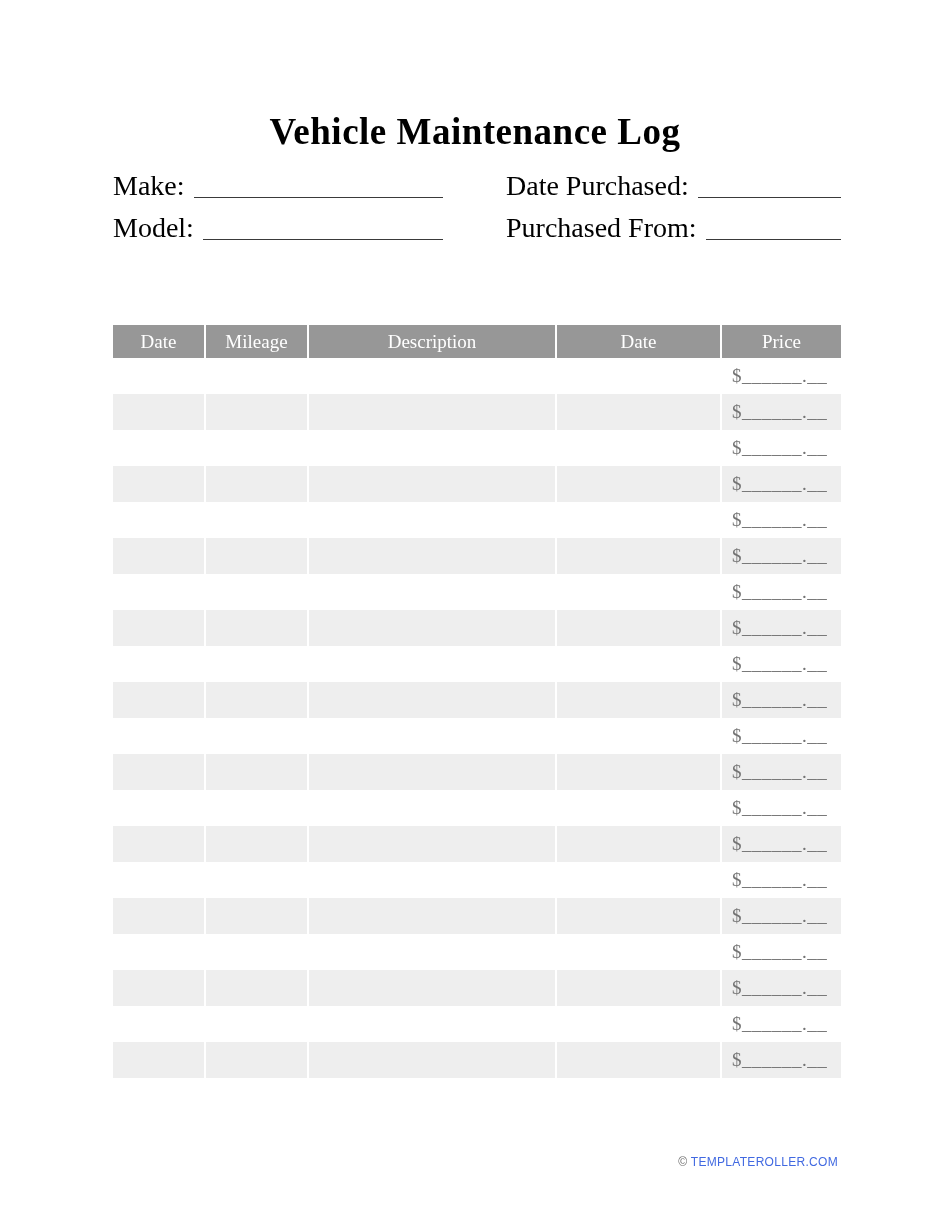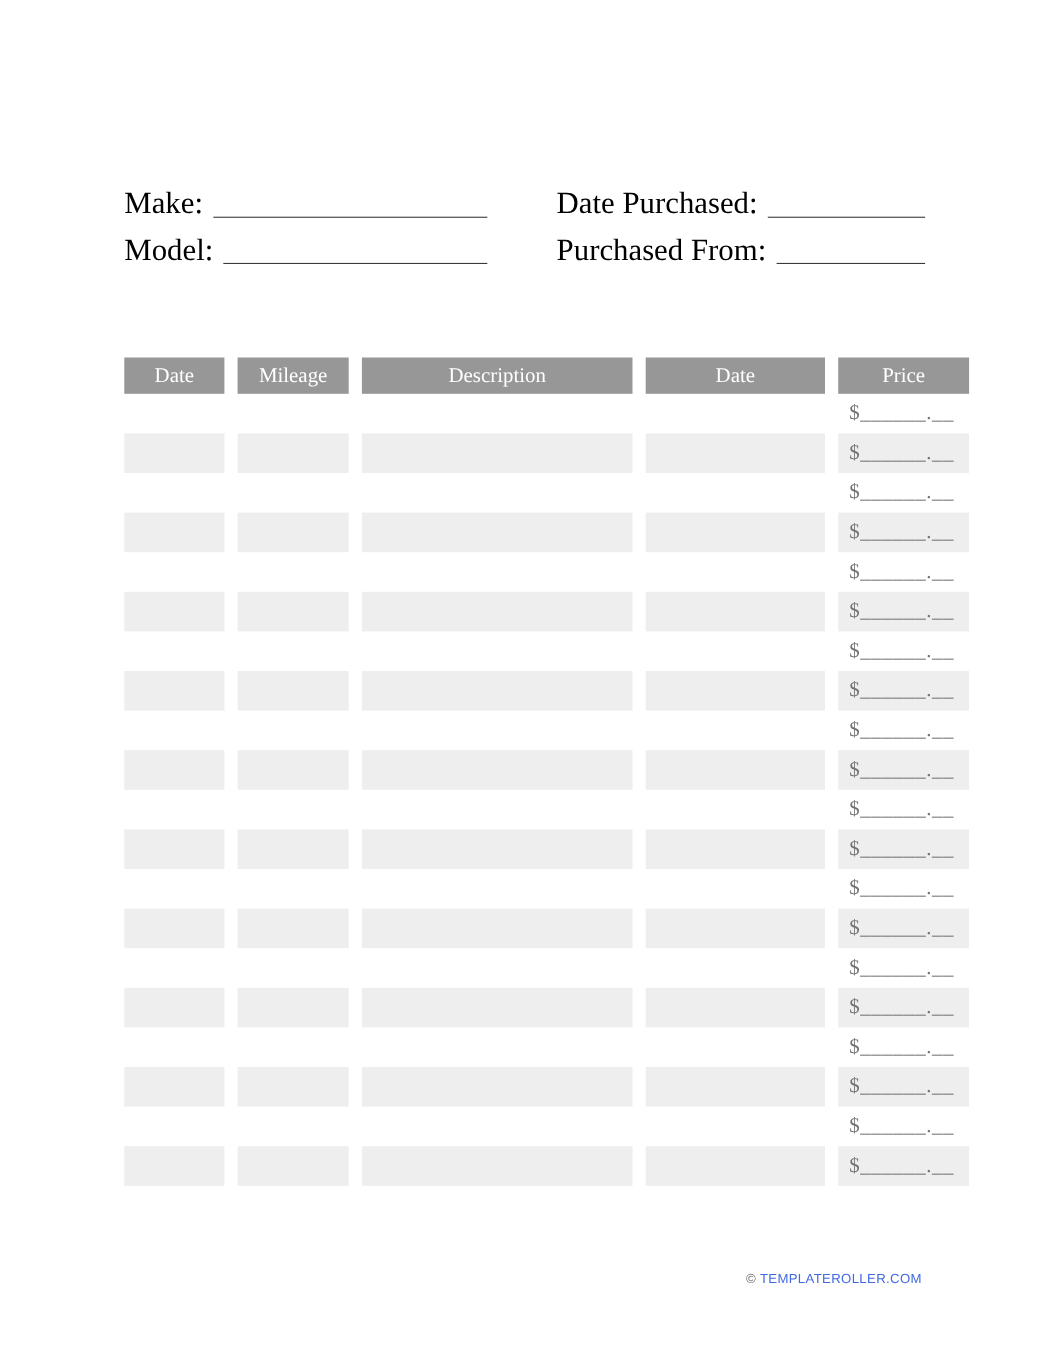--- a/index.html
+++ b/index.html
@@ -52,21 +52,21 @@
   }
   .log-table {
     position: absolute;
     top: 325px;
     left: 113px;
     width: 728px;
   }
   .thead, .tr {
     display: grid;
     grid-template-columns: 91px 101px 246px 163px 119px;
-    column-gap: 12px;
+    column-gap: 2px;
   }
   .th {
     background: var(--header-bg, #979797);
     color: var(--header-text, #ffffff);
     height: 33px;
     line-height: 33px;
     text-align: center;
     font-size: 19px;
     font-weight: normal;
   }
@@ -98,20 +98,21 @@
     color: var(--link-blue, #4169e1);
     text-decoration: none;
     cursor: pointer;
   }
 </style>
 </head>
 <body>
 
 <div class="page">
 
+  <div class="doc-title">Vehicle Maintenance Log</div>
 
   <div class="fields">
     <div class="field-col">
       <div class="field">
         <span class="field-label">Make:</span>
         <span class="field-line"></span>
       </div>
       <div class="field">
         <span class="field-label">Model:</span>
         <span class="field-line"></span>

